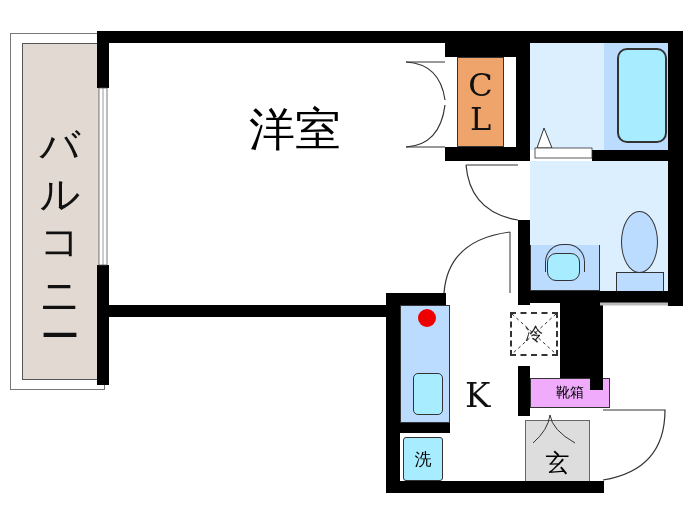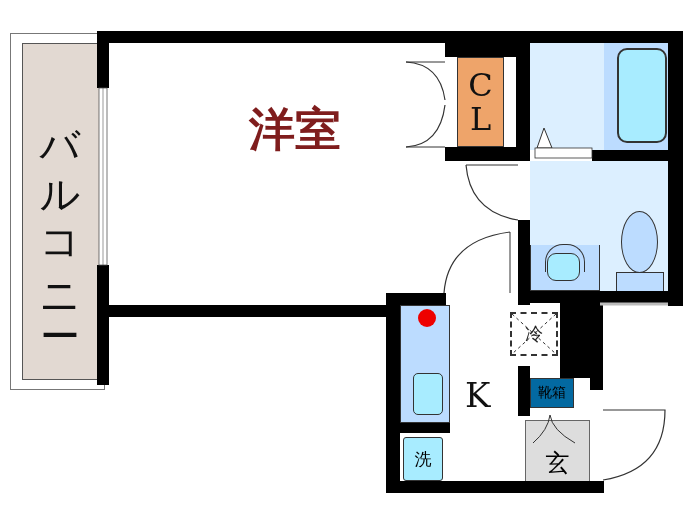--- a/index.html
+++ b/index.html
@@ -2,38 +2,38 @@
 <html><head>
 <meta charset="utf-8">
 <style>
   html,body{margin:0;padding:0;background:#fff;}
   body{width:700px;height:525px;position:relative;overflow:hidden;font-family:"DejaVu Serif","Liberation Serif",serif;}
   .abs{position:absolute;box-sizing:border-box;}
   .wall{position:absolute;background:#000;}
   .balcony-outer{left:10px;top:33px;width:95px;height:357px;border:1px solid #777;background:#fff;}
   .balcony-inner{left:22px;top:43px;width:78px;height:337px;background:#e2d9d2;border:1px solid #555;}
   .balcony-label{left:22px;top:43px;width:78px;height:337px;display:flex;align-items:center;justify-content:center;writing-mode:vertical-rl;font-size:40px;letter-spacing:8px;color:#111;}
-  .room-label{left:180px;top:100px;width:230px;text-align:center;font-size:46px;line-height:58px;color:#7f1d1d;font-weight:bold;}
+  .room-label{left:180px;top:100px;width:230px;text-align:center;font-size:46px;line-height:58px;color:#000000;}
   .cl{left:457px;top:57px;width:47px;height:90px;background:#eea46a;border:1px solid #333;display:flex;flex-direction:column;align-items:center;justify-content:center;font-size:32px;line-height:34px;color:#111;}
   .bath-floor{left:530px;top:43px;width:138px;height:107px;background:#dcefff;}
   .tub-area{left:604px;top:43px;width:64px;height:107px;background:#bcdcff;}
   .tub{left:617px;top:48px;width:50px;height:95px;background:#a8ecff;border:2px solid #333;border-radius:10px;}
   .toilet-room{left:530px;top:161px;width:138px;height:130px;background:#dcefff;}
   .sink-base{left:530px;top:245px;width:70px;height:46px;background:#bcdcff;border:1px solid #333;border-top:none;}
   .sink-bump{left:545px;top:244px;width:40px;height:28px;background:#bcdcff;border:1.5px solid #333;border-radius:18px 18px 0 0;border-bottom:none;}
   .sink-bowl{left:547px;top:253px;width:33px;height:28px;background:#a8ecff;border:1.5px solid #333;border-radius:9px;}
   .toilet-tank{left:616px;top:272px;width:48px;height:20px;background:#bcdcff;border:1.5px solid #333;}
   .toilet-bowl{left:621px;top:211px;width:37px;height:62px;background:#bcdcff;border:1.5px solid #333;border-radius:50%;}
   .kitchen-counter{left:400px;top:305px;width:50px;height:118px;background:#bcdcff;border:1px solid #333;}
   .stove-dot{left:418px;top:309px;width:18px;height:18px;background:#e00;border-radius:50%;}
   .kitchen-sink{left:413px;top:373px;width:30px;height:42px;background:#a8ecff;border:1.5px solid #333;border-radius:5px;}
   .washer{left:403px;top:437px;width:40px;height:44px;background:#a8ecff;border:1.5px solid #333;border-radius:3px;display:flex;align-items:center;justify-content:center;font-size:17px;}
   .fridge{left:510px;top:312px;width:48px;height:44px;border:2px dashed #333;display:flex;align-items:center;justify-content:center;font-size:18px;color:#222;}
   .k-label{left:465px;top:375px;font-size:34px;color:#111;}
-  .shoebox{left:530px;top:378px;width:44px;height:30px;background:#0369a1;border:1px solid #333;display:flex;align-items:center;justify-content:center;font-size:14px;}
+  .shoebox{left:530px;top:378px;width:80px;height:30px;background:#f0abfc;border:1px solid #333;display:flex;align-items:center;justify-content:center;font-size:14px;}
   .genkan{left:525px;top:420px;width:65px;height:72px;background:#ddd;border:1px solid #666;display:flex;align-items:center;justify-content:center;font-size:24px;padding-top:14px;}
   svg.lines{position:absolute;left:0;top:0;}
 </style>
 </head>
 <body>
 
 <div class="abs balcony-outer"></div>
 <div class="abs balcony-inner"></div>
 <div class="abs balcony-label">バルコニー</div>
 

